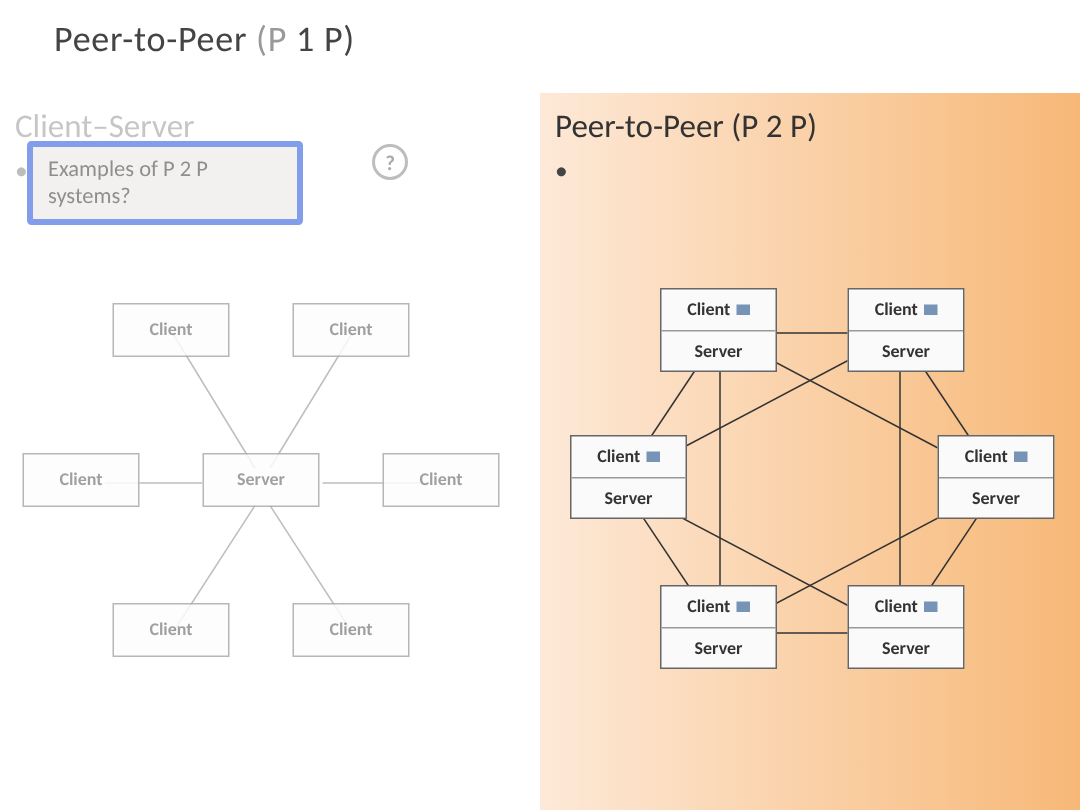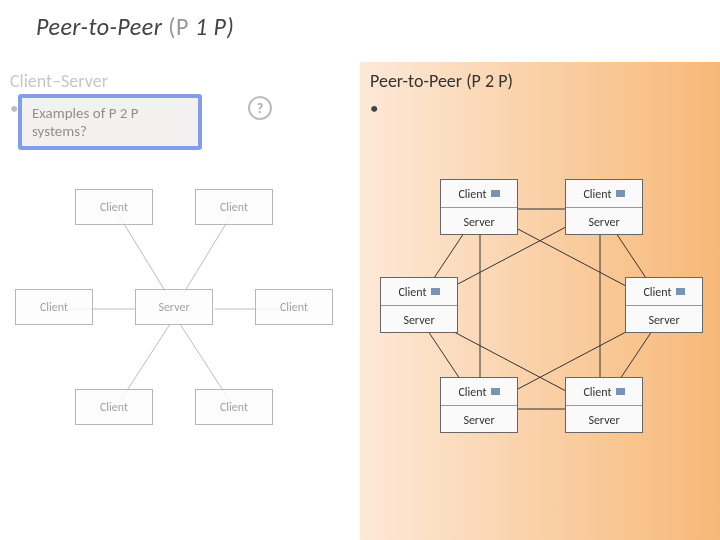--- a/index.html
+++ b/index.html
@@ -1,33 +1,33 @@
 <!DOCTYPE html>
 <html><head>
 <meta charset="utf-8">
 <style>
 * { margin: 0; padding: 0; box-sizing: border-box; }
 body { width: 720px; height: 540px; font-family: 'Segoe UI', Calibri, sans-serif; background: #fff; overflow: hidden; position: relative; }
 .slide { width: 100%; height: 100%; position: relative; }
 .title-bar { padding: 12px 30px 6px 36px; font-size: 24px; font-weight: 400; letter-spacing: 0.5px; }
-.title-bar .t1 { color: #444; font-style: italic; }
+.title-bar .t1 { color: #444; }
 .title-bar .t2 { color: #999; }
 .columns { display: flex; gap: 0; padding: 0; position: absolute; top: 62px; left: 0; right: 0; bottom: 0; }
 .col { flex: 1; position: relative; }
 .col-left { opacity: 0.55; }
 .col-right { background: linear-gradient(to right, #fde9d8 0%, #f7b877 100%); }
-.col-head { font-size: 18px; padding: 8px 0 4px 10px; color: #333; }
+.col-head { font-size: 22px; padding: 8px 0 4px 10px; color: #333; }
 .col-left .col-head { color: #999; }
 .bullet { display: flex; align-items: flex-start; padding: 2px 10px 6px 10px; font-size: 17px; color: #444; line-height: 1.25; }
 .col-left .bullet { color: #888; }
 .bullet .dot { margin-right: 10px; font-size: 17px; }
 .bullet .txt { flex: 1; }
 .overlay-box { position: absolute; top: 32px; left: 18px; background: #e9e7e3; border: 4px solid #1d4ed8; border-radius: 3px; padding: 6px 10px; font-size: 15px; color: #333; z-index: 5; width: 184px; }
 .q-circle { position: absolute; top: 34px; left: 248px; width: 24px; height: 24px; border: 2px solid #888; border-radius: 50%; display: flex; align-items: center; justify-content: center; font-size: 14px; font-weight: bold; color: #666; z-index: 5; }
-.diagram { position: absolute; left: 10px; top: 107px; width: 340px; height: 280px; }
+.diagram { position: absolute; left: 10px; top: 120px; width: 340px; height: 280px; font-weight: bold; }
 .col-right .diagram { left: 10px; }
 .node { position: absolute; width: 78px; height: 36px; border: 1px solid #666; background: #fafafa; display: flex; align-items: center; justify-content: center; font-size: 12px; color: #333; }
 .node.peer { height: 56px; display: block; text-align: center; }
 .node.peer .half { height: 28px; display: flex; align-items: center; justify-content: center; border-bottom: 1px solid #999; font-size: 12px; }
 .node.peer .half:last-child { border-bottom: none; }
 .node.peer .icon { display:inline-block; width:9px; height:7px; background:#7793b5; margin-left:4px; vertical-align:middle; }
 .svg-lines { position: absolute; left: 0; top: 0; width: 340px; height: 280px; }
 .col-left .node { opacity: 0.85; }
 .sub { font-size: 17px; color: #444; padding-left:36px; margin-top:-2px;}
 </style>

